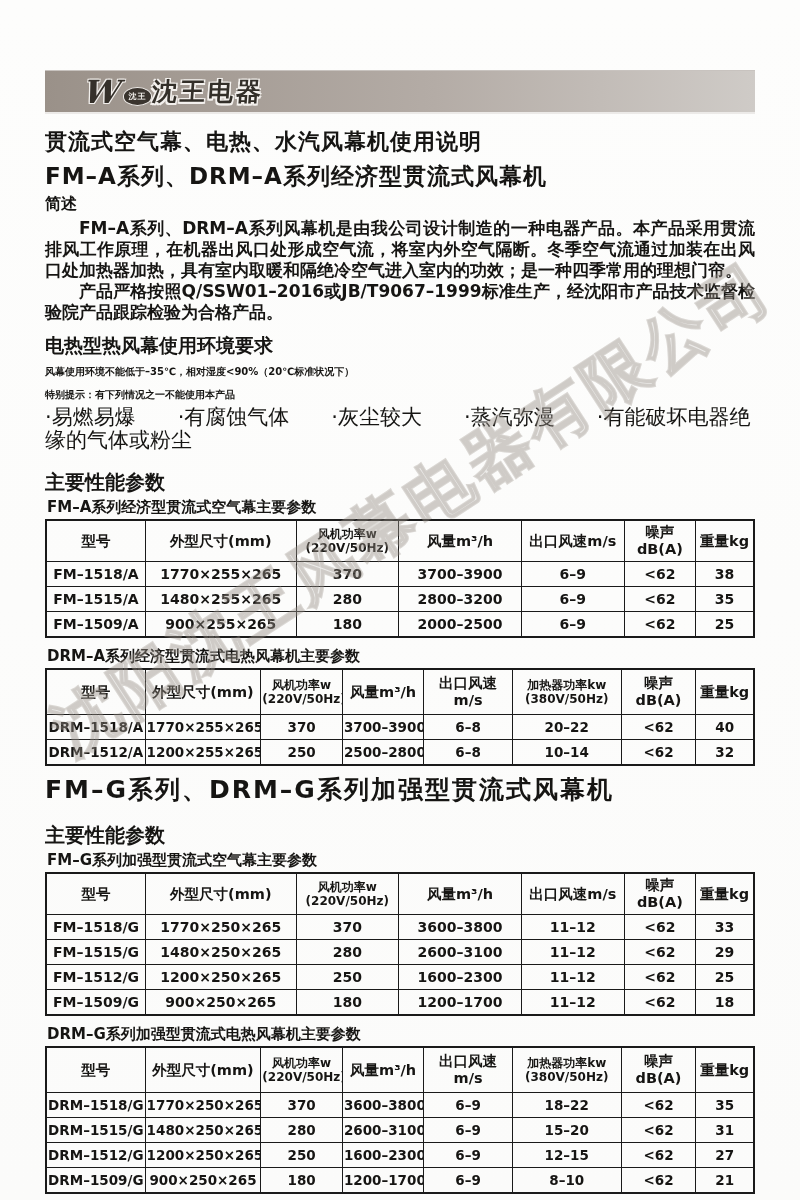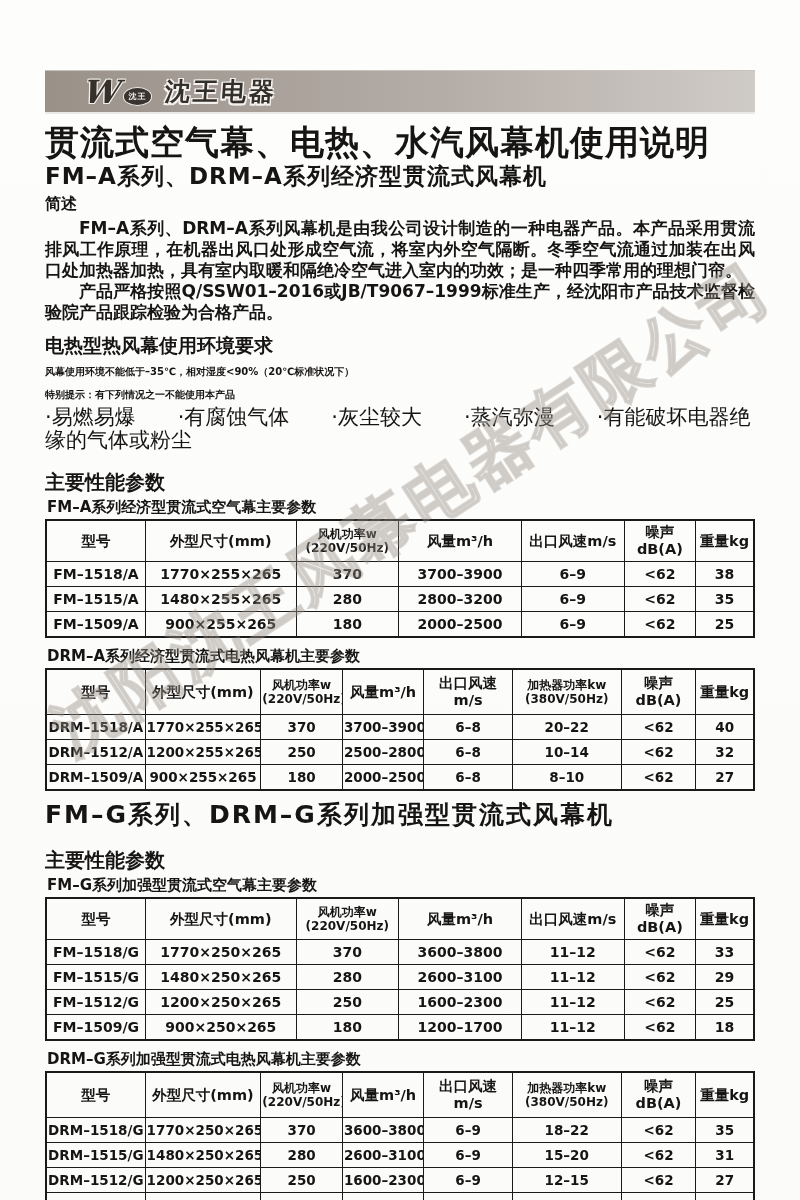--- a/index.html
+++ b/index.html
@@ -37,32 +37,32 @@
     margin-right:2px;
   }
   .logo-badge {
     display:inline-flex; align-items:center; justify-content:center;
     min-width:27px; height:17px;
     background:#3a342e;
     border:1px solid #efece9;
     border-radius:50% / 48%;
     color:#f5f2ee; font-size:8px; font-weight:bold;
     letter-spacing:1px;
-    margin:10px 13px 0 0;
+    margin:10px 0 0 0;
   }
   .brand-name {
     font-size:25px; font-weight:900;
     letter-spacing:3px;
     color:#332f29;
     transform:skewX(-4deg);
     text-shadow:-1.5px -1.5px 0 #f3f0ed, 1.5px -1.5px 0 #f3f0ed, -1.5px 1.5px 0 #f3f0ed, 1.5px 1.5px 0 #f3f0ed, 0 2px 0 #f3f0ed;
   }
 
   
-  .doc-title   { font-size:34px; line-height:32px; font-weight:900; letter-spacing:1px; margin:2px 0 4px 0; }
+  .doc-title   { font-size:22px; line-height:32px; font-weight:900; letter-spacing:1px; margin:2px 0 4px 0; }
   .doc-sub     { font-size:23px; line-height:28px; font-weight:600; letter-spacing:1px; margin-bottom:2px; }
   .h-overview  { font-size:16px; line-height:24px; font-weight:600; margin-bottom:2px; }
   .para        { font-size:17px; line-height:21px; font-weight:600; text-align:justify; margin:0; }
   .para.indent { text-indent:2em; }
   .para + .para{ margin-top:0; }
   .gap-sm { height:6px; }
   .h-env   { font-size:19px; line-height:25px; font-weight:800; margin:4px 0 2px 0; }
   .env-line{ font-size:10px; line-height:23px; font-weight:600; }
   .tip-label{ font-weight:900; }
   .bullets { font-size:21px; line-height:23px; font-weight:400; margin-bottom:13px; }
@@ -237,30 +237,20 @@
           <tr>
             <td>DRM–1512/A</td>
             <td>1200×255×265</td>
             <td>250</td>
             <td>2500–2800</td>
             <td>6–8</td>
             <td>10–14</td>
             <td>&lt;62</td>
             <td>32</td>
           </tr>
-          <tr>
-            <td>DRM–1509/A</td>
-            <td>900×255×265</td>
-            <td>180</td>
-            <td>2000–2500</td>
-            <td>6–8</td>
-            <td>8–10</td>
-            <td>&lt;62</td>
-            <td>27</td>
-          </tr>
         </tbody>
       </table>
 
     <div class="g-title">FM–G系列、DRM–G系列加强型贯流式风幕机</div>
     <div class="h-params">主要性能参数</div>
 
     <div class="tbl-caption">FM–G系列加强型贯流式空气幕主要参数</div>
     <table class="spec t7">
         <thead>
           <tr>

